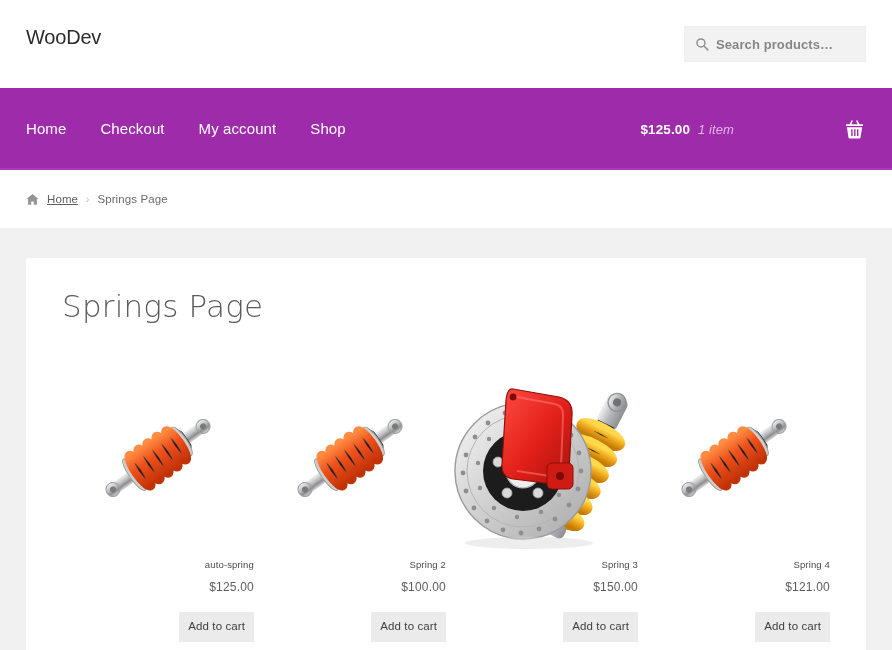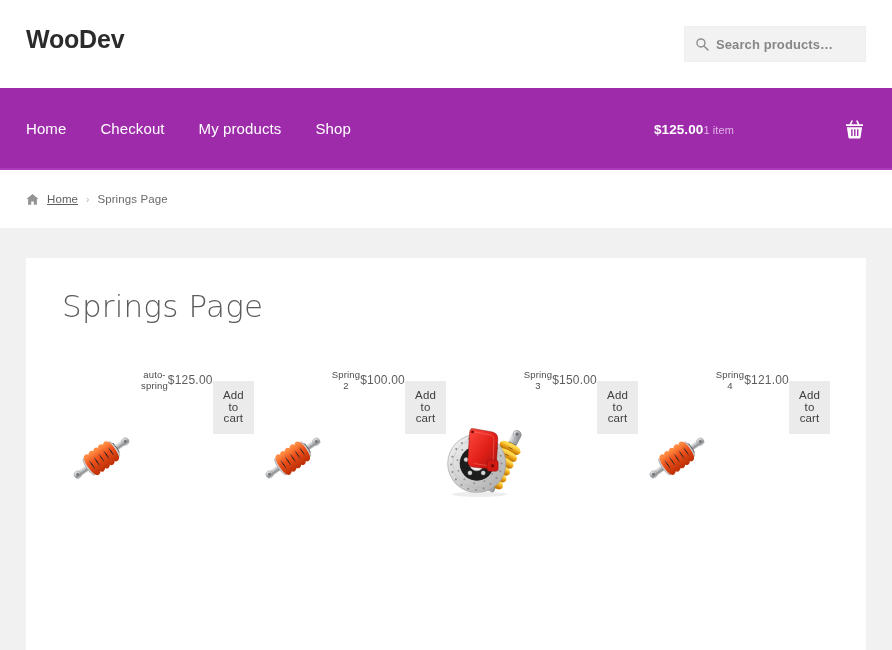--- a/index.html
+++ b/index.html
@@ -21,22 +21,22 @@
 
   
   .site-header {
     height: 88px;
     background: #ffffff;
     position: relative;
     padding: 0 26px;
   }
   .brand { position: absolute; left: 26px; top: 26px; }
   .brand-title {
-    font-size: 25px;
-    font-weight: bold;
+    font-size: 20px;
+    font-weight: normal;
     color: #2b2b2b;
     letter-spacing: -0.2px;
     line-height: 1.1;
   }
   .brand-tagline {
     font-size: 11.5px;
     color: #5a5a5a;
     margin-top: 6px;
     letter-spacing: 0.1px;
   }
@@ -98,22 +98,24 @@
   }
   .cart-summary { display: flex; align-items: baseline; margin-right: 0; }
   .cart-total {
     color: #ffffff;
     font-size: 13.5px;
     font-weight: bold;
     letter-spacing: .1px;
   }
   .cart-count {
     color: #e2b3e8;
-    font-size: 11px;
-    letter-spacing: .1px;
+    font-size: 13px;
+    margin-left: 8px;
+    letter-spacing: .1px;
+    font-style: italic;
   }
   .cart-button {
     margin-left: 108px;
     width: 24px; height: 24px;
     display: flex; align-items: center; justify-content: center;
     background: transparent; border: 0; cursor: pointer;
   }
 
   
   .breadcrumb-bar {
@@ -156,22 +158,22 @@
 
   .product-grid {
     display: flex;
     margin-top: 38px;
     gap: 0;
   }
   .product {
     width: 25%;
     text-align: center;
     display: flex;
-    flex-direction: row;
-    align-items: flex-start;
+    flex-direction: column;
+    align-items: flex-end;
   }
   .product-thumb {
     width: 100%;
     height: 190px;
     display: flex;
     align-items: center;
     justify-content: center;
     position: relative;
     overflow: hidden;
   }
@@ -225,21 +227,21 @@
 
   <nav class="main-nav">
     <ul class="nav-list">
       <li class="nav-item">
         <a class="nav-link" href="#">Home</a>
       </li>
       <li class="nav-item">
         <a class="nav-link" href="#">Checkout</a>
       </li>
       <li class="nav-item">
-        <a class="nav-link" href="#">My products</a>
+        <a class="nav-link" href="#">My account</a>
       </li>
       <li class="nav-item">
         <a class="nav-link" href="#">Shop</a>
       </li>
     </ul>
 
     <div class="cart-area">
       <div class="cart-summary">
         <span class="cart-total">$125.00</span>
         <span class="cart-count">1 item</span>

